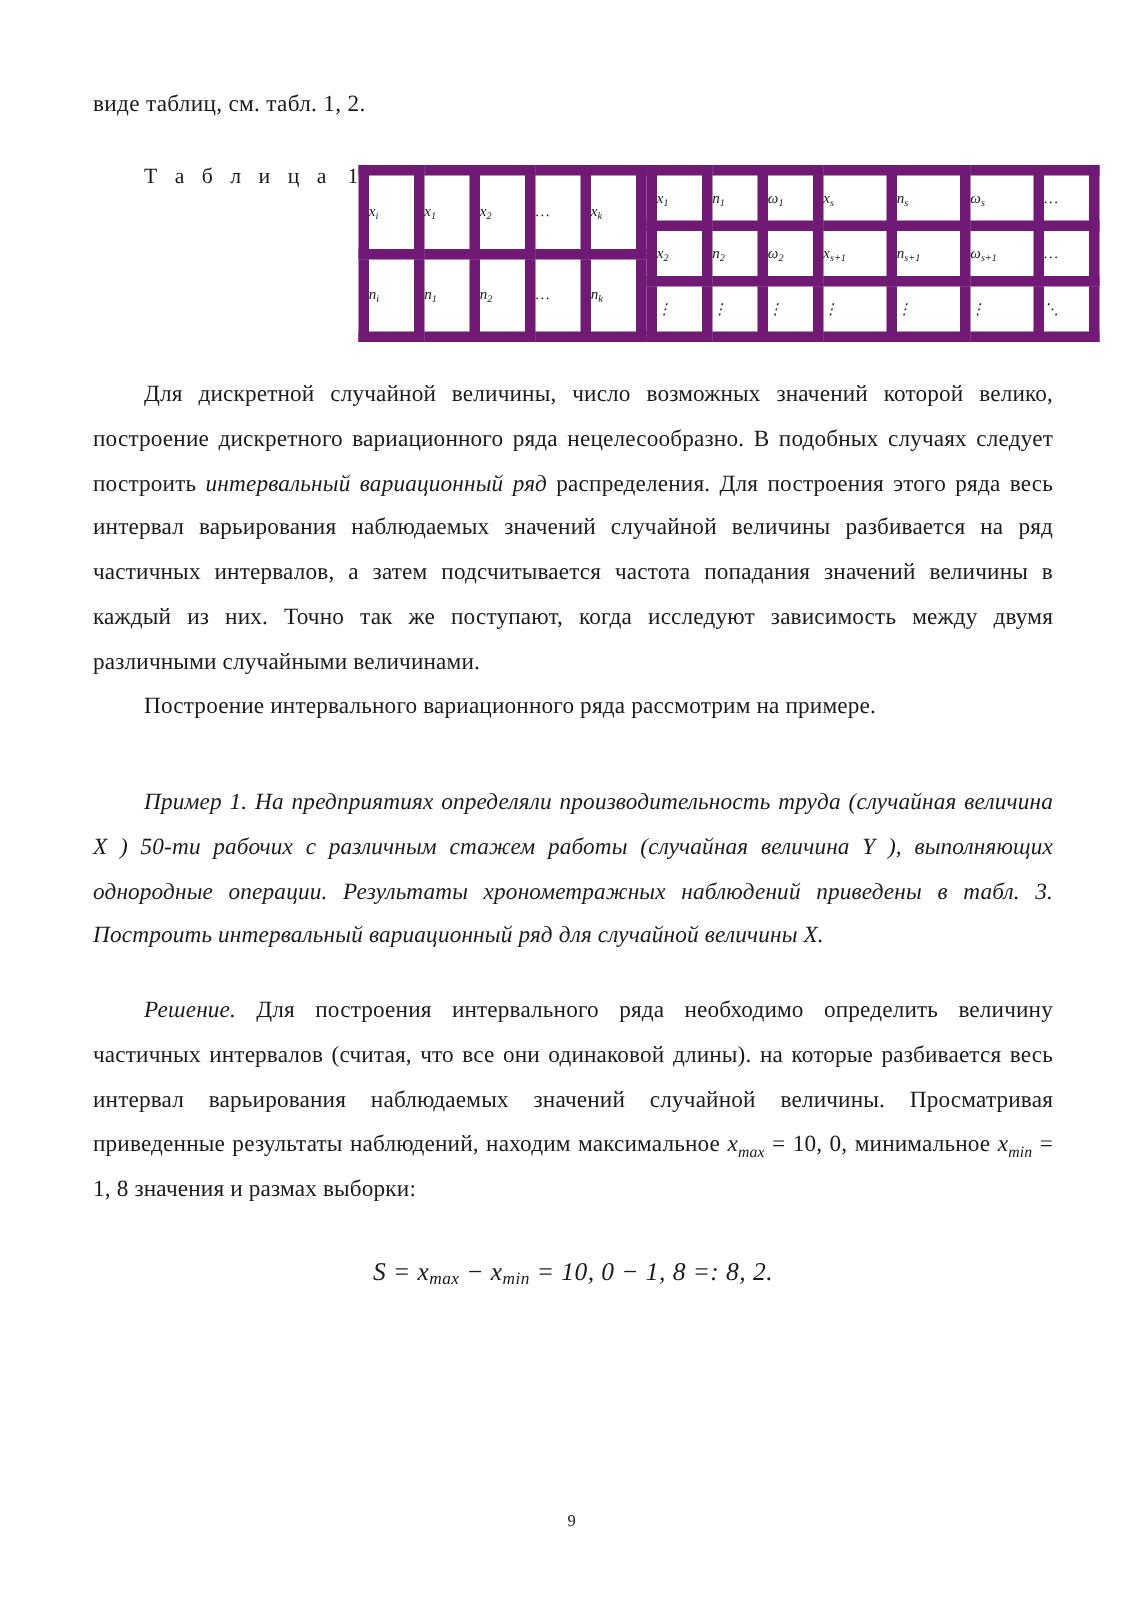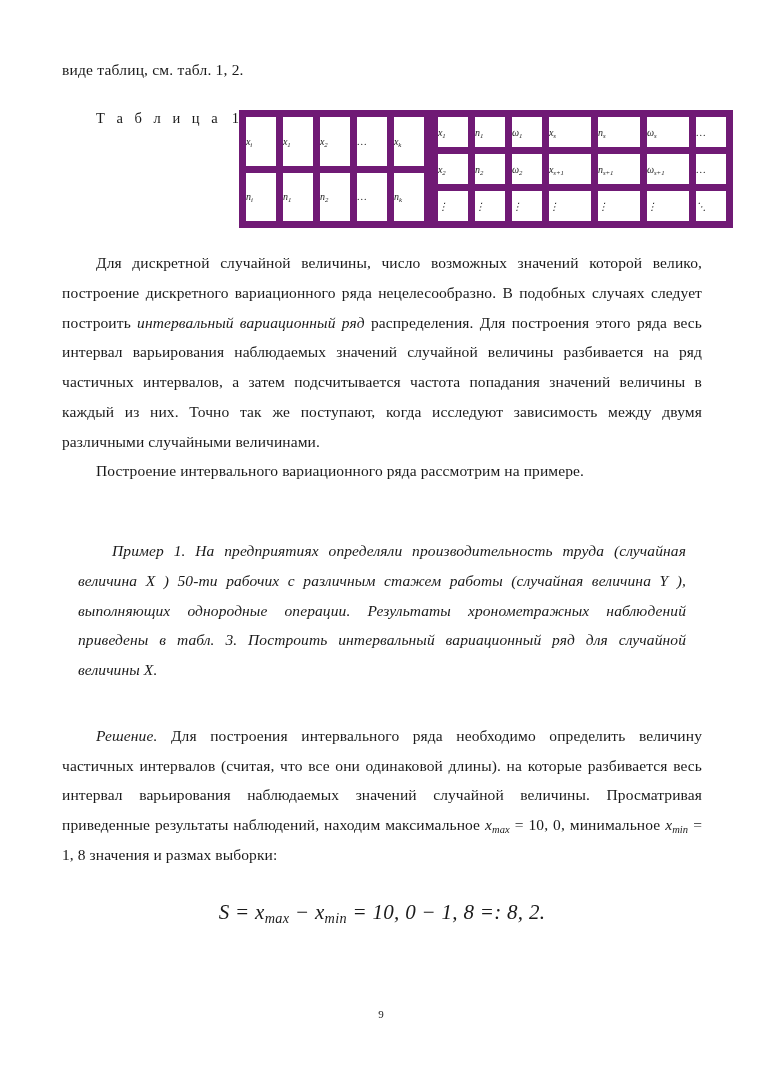--- a/index.html
+++ b/index.html
@@ -95,32 +95,32 @@
     letter-spacing: 0.1px;
   }
   p.body-par.tight { }
   .spacer-lg { height: 34px; }
   .spacer-md { height: 20px; }
   p.example {
     font-size: 15.5px;
     line-height: 1.92;
     text-align: justify;
     text-indent: 34px;
-    margin: 16px;
+    margin: 0;
     font-style: italic;
     letter-spacing: 0.1px;
   }
   p.example .lead {
     font-style: italic;
     font-weight: normal;
   }
   .em-i { font-style: italic; }
   .formula {
     text-align: center;
-    font-size: 21px;
+    font-size: 17px;
     font-style: italic;
     margin-top: 30px;
     letter-spacing: 0.3px;
   }
   .page-number {
     position: absolute;
     left: 0;
     right: 0;
     top: 1008px;
     text-align: center;

